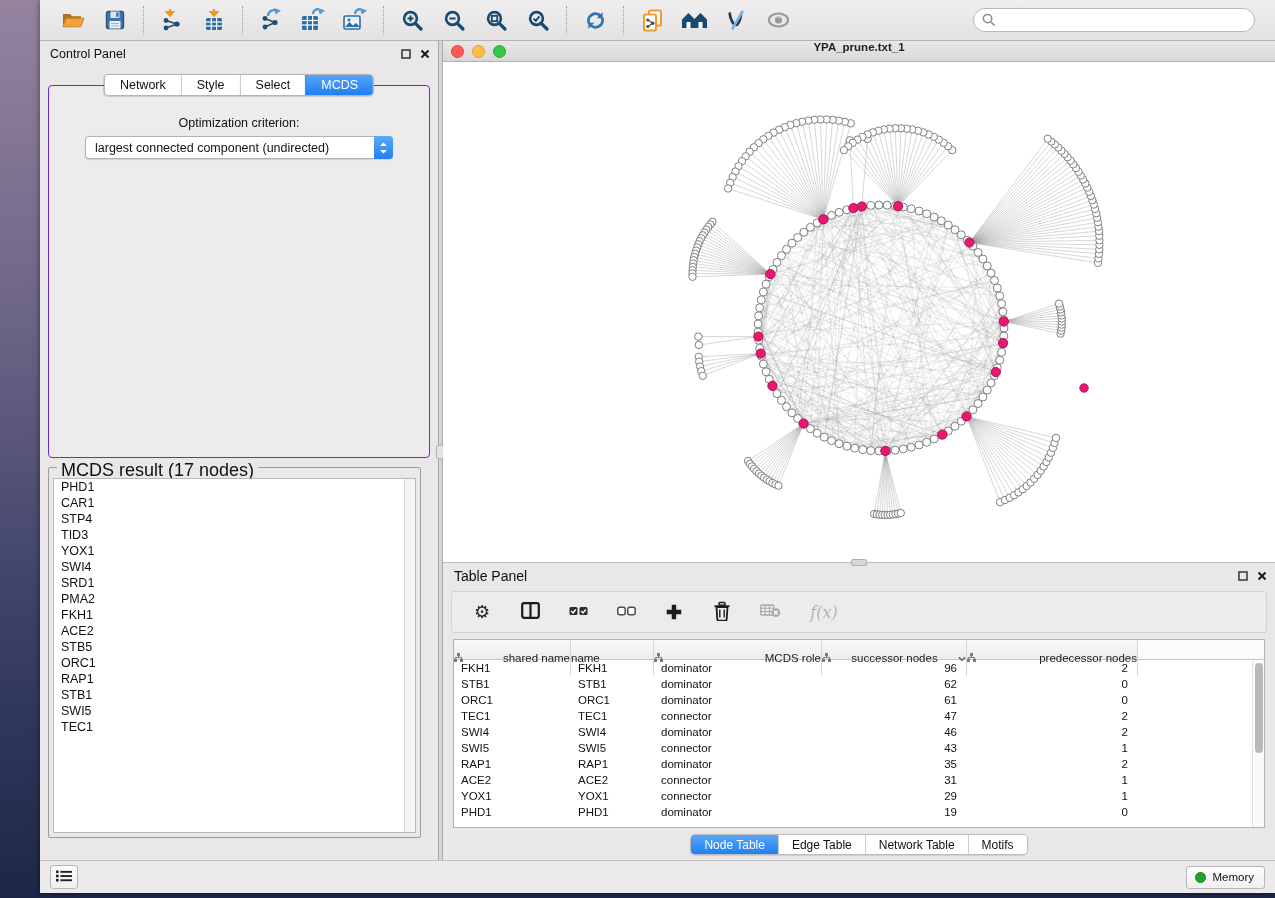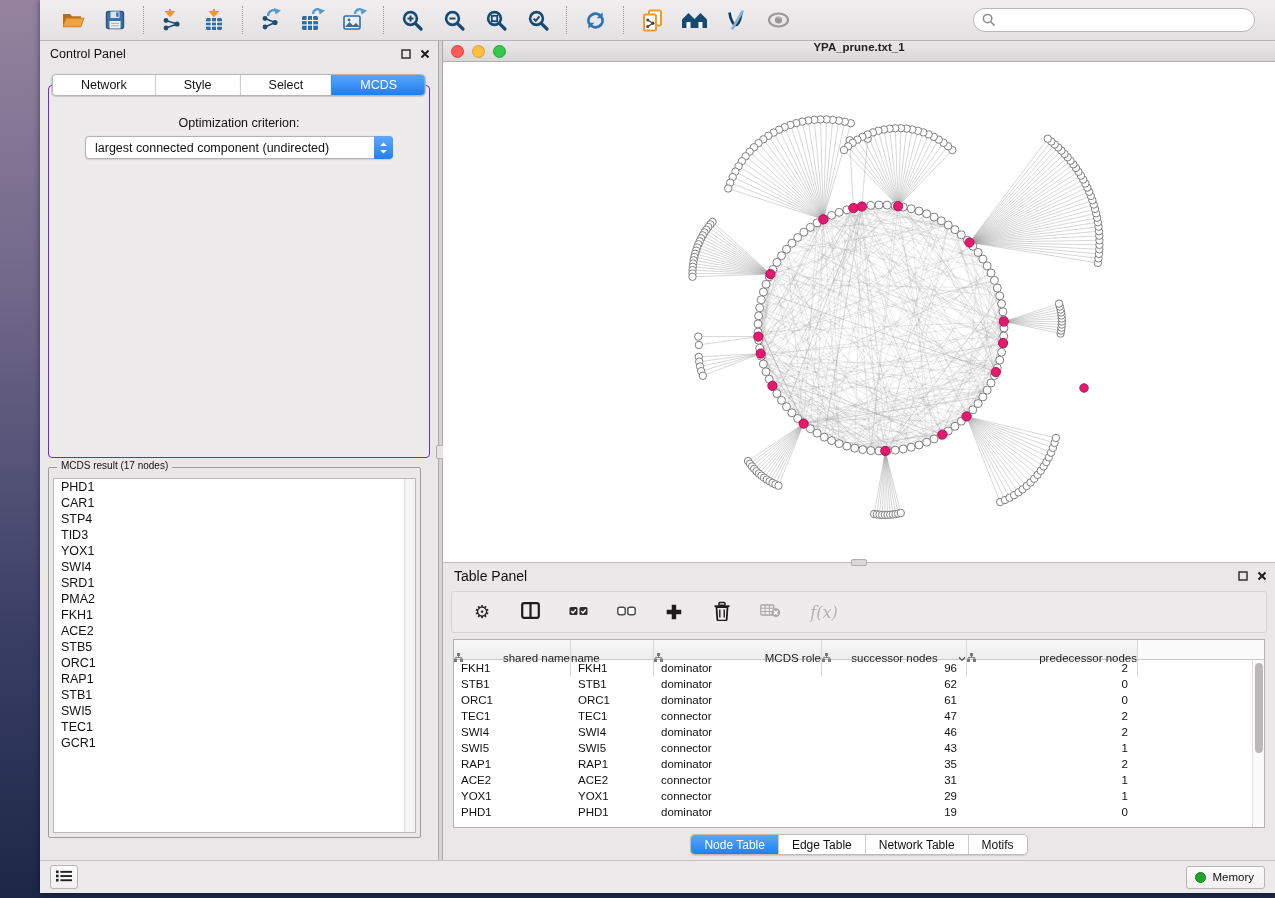--- a/index.html
+++ b/index.html
@@ -22,34 +22,34 @@
   .search-icon { position:absolute; left:9px; top:5px; }
 
   
   .main { flex:1; display:flex; min-height:0; }
 
   
   .control-panel { width:398px; flex:0 0 398px; position:relative; background:#e9e7e7; }
   .cp-title { position:absolute; left:10px; top:6px; font-size:12.5px; color:#111; }
   .panel-winbtns { position:absolute; right:8px; top:7px; display:flex; gap:9px; align-items:center; }
   .tabs-seg { position:absolute; top:33px; left:50%; transform:translateX(-50%); display:flex; border:1px solid #b6b4b4; border-radius:5px; overflow:hidden; background:#fff; height:22px; z-index:3; box-shadow:0 .5px 1px rgba(0,0,0,.15);}
-  .seg { padding:0 28px; display:flex; align-items:center; font-size:12.5px; background:#fff; border-left:1px solid #c9c7c7; color:#111; }
+  .seg { padding:0 15px; display:flex; align-items:center; font-size:12.5px; background:#fff; border-left:1px solid #c9c7c7; color:#111; }
   .seg:first-child { border-left:none; }
   .seg.active { background:linear-gradient(#57a5f8,#1f7ef3); color:#fff; border-left-color:#2b83ec; }
   .cp-inner { position:absolute; left:8px; right:8px; top:44px; height:373px; background:#edebeb; border:1px solid #6d28d9; border-radius:4px; }
   .opt-label { position:absolute; top:30px; width:100%; text-align:center; font-size:12.5px; }
   .dropdown { position:absolute; top:50px; left:36px; right:36px; height:23px; background:#fff; border:1px solid #b3b1b1; border-radius:4px; display:flex; align-items:center; box-shadow:0 .5px 1px rgba(0,0,0,.12); }
   .dropdown-label { flex:1; padding-left:9px; font-size:12.5px; white-space:nowrap; overflow:hidden; }
   .dropdown-step { width:19px; height:23px; margin:-1px -1px -1px 0; border-radius:0 4px 4px 0; background:linear-gradient(#5ea9f9,#2280f2); display:flex; flex-direction:column; align-items:center; justify-content:center; gap:1px; }
   .btn-row { position:absolute; top:84px; width:100%; display:flex; justify-content:center; gap:13px; }
   .mac-btn { height:23px; padding:0 13px; background:linear-gradient(#ffffff,#f3f1f1); border:1px solid #b0aeae; border-radius:4px; font-size:12.5px; font-family:"Liberation Sans",sans-serif; color:#111; }
   .mac-btn.focused { box-shadow:0 0 0 3px rgba(110,170,246,.6); border-color:#7aaef0; }
 
   .groupbox { position:absolute; left:8px; top:426px; width:373px; height:371px; border:1px solid #9d9b9b; border-radius:2px; }
-  .groupbox-legend { position:absolute; top:-8px; left:8px; background:#e9e7e7; padding:0 4px; font-size:10px; }
+  .groupbox-legend { position:absolute; top:-8px; left:8px; background:#e9e7e7; padding:0 4px; font-size:18px; }
   .mcds-list { position:absolute; left:4px; right:4px; top:10px; bottom:4px; background:#fff; border:1px solid #b9b7b7; overflow:hidden; }
   .mcds-scroll { position:absolute; top:0; bottom:0; right:0; width:11px; background:#f4f4f4; border-left:1px solid #ddd; }
   .mcds-item { height:16px; line-height:16px; padding-left:7px; font-size:12.5px; }
 
   
   .v-splitter { width:5px; flex:0 0 5px; background:#d6d4d4; border-left:1px solid #aaa8a8; border-right:1px solid #aaa8a8; position:relative; }
   .v-grip { position:absolute; top:404px; left:-3px; width:9px; height:14px; background:#e6e4e4; border:1px solid #b0aeae; border-radius:2px; }
 
   
   .right-col { flex:1; display:flex; flex-direction:column; min-width:0; }
@@ -344,21 +344,20 @@
             <div class="mcds-item">SRD1</div>
             <div class="mcds-item">PMA2</div>
             <div class="mcds-item">FKH1</div>
             <div class="mcds-item">ACE2</div>
             <div class="mcds-item">STB5</div>
             <div class="mcds-item">ORC1</div>
             <div class="mcds-item">RAP1</div>
             <div class="mcds-item">STB1</div>
             <div class="mcds-item">SWI5</div>
             <div class="mcds-item">TEC1</div>
-            <div class="mcds-item">GCR1</div>
           </div>
       </div>
     </div>
 
     <div class="v-splitter">
         <div class="v-grip"></div>
       </div>
 
     <div class="right-col">
       <div class="net-window">

